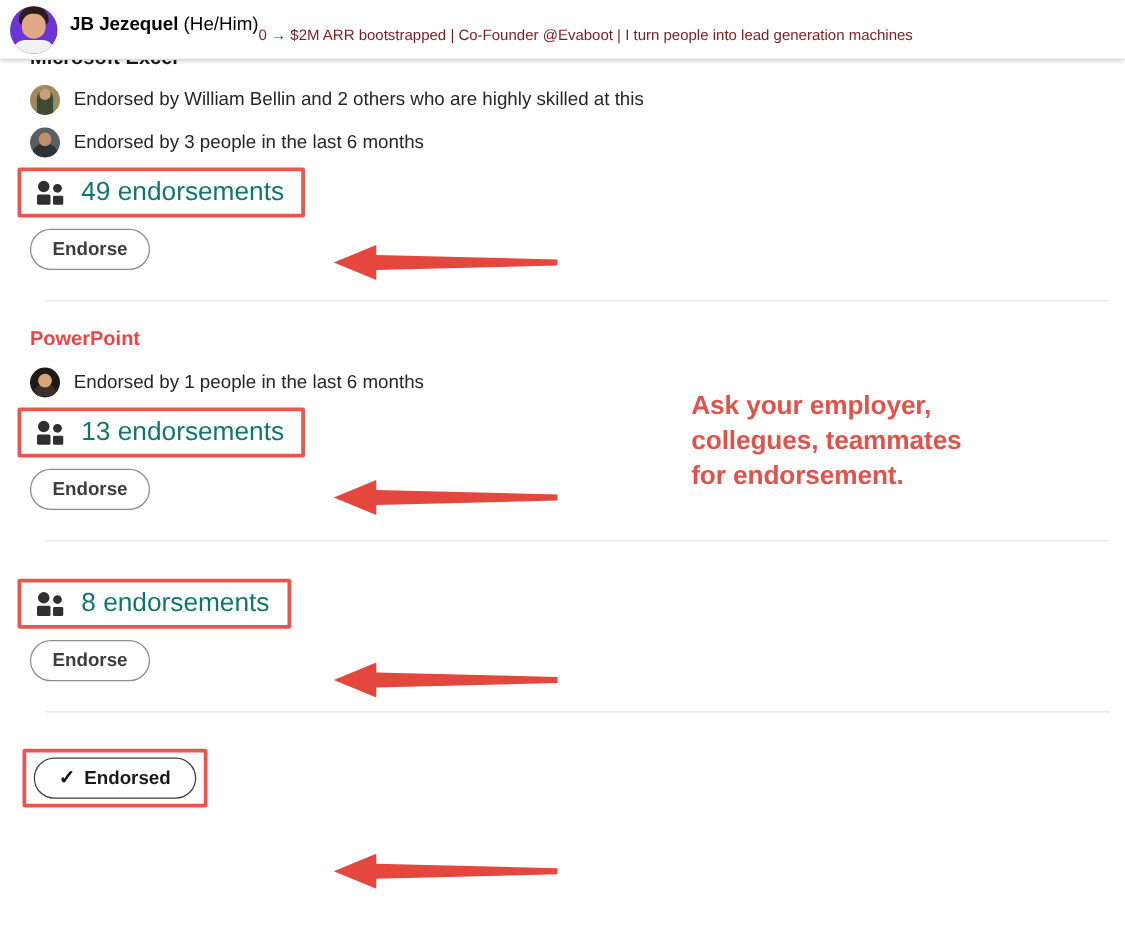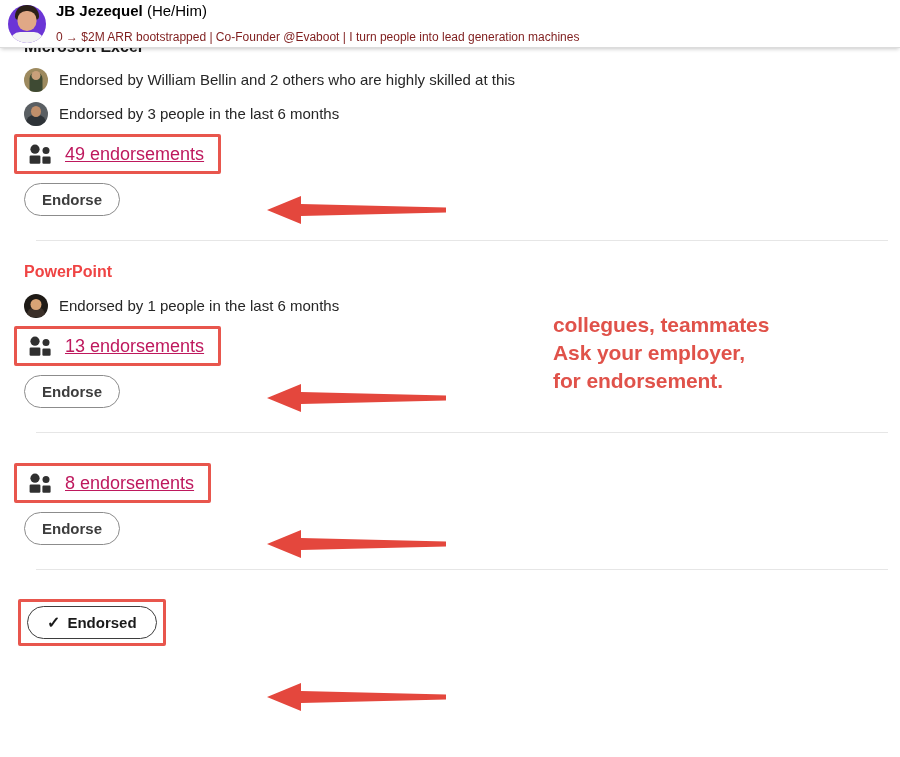--- a/index.html
+++ b/index.html
@@ -62,21 +62,21 @@
   }
   .avatar-ring .shirt {
     position: absolute;
     left: 50%; bottom: 0;
     transform: translateX(-50%);
     width: 34px; height: 11px;
     background: #f2f2f2;
     border-radius: 10px 10px 0 0;
   }
 
-  .profile-text { display: flex; flex-direction: column; justify-content: center; }
+  .profile-text { display: flex; flex-direction: row; justify-content: center; }
   .profile-name-line {
     font-size: 15px;
     line-height: 18px;
     color: #000000;
     white-space: nowrap;
   }
   .profile-name-line .pname { font-weight: bold; }
   .profile-name-line .pronouns { font-weight: normal; }
   .profile-tagline {
     font-size: 12px;
@@ -194,24 +194,23 @@
     display: inline-flex;
     align-items: center;
     gap: 12px;
     padding: 7px 14px 7px 10px;
   }
   .count-row.boxed {
     border: 3px solid #e8564d;
     border-radius: 2px;
   }
   .count-text {
-    font-size: 18px;
-    color: #be185d;
+    font-size: 21px;
+    color: #0f766e;
     line-height: 20px;
-    text-decoration: underline;
   }
   .people-icon { width: 26px; height: 20px; flex: 0 0 26px; display: block; }
 
   
   .endorse-btn {
     display: inline-flex;
     align-items: center;
     justify-content: center;
     gap: 7px;
     height: 33px;
@@ -365,22 +364,22 @@
           <span class="check">✓</span>
           <span>Endorsed</span>
         </button>
       </span>
     </div>
   </div>
 
 </div>
 
 <div class="annotation">
+  <div>Ask your employer,</div>
   <div>collegues, teammates</div>
-  <div>Ask your employer,</div>
   <div>for endorsement.</div>
 </div>
 
 <svg class="arrow" style="left:265px; top:193px;" width="182" height="34" viewBox="0 0 182 34">
   <path d="M2 17 L36 3 L36 11 L181 14.6 L181 19.4 L36 23 L36 31 Z" fill="#e4473d"></path>
 </svg>
 
 <svg class="arrow" style="left:265px; top:381px;" width="182" height="34" viewBox="0 0 182 34">
   <path d="M2 17 L36 3 L36 11 L181 14.6 L181 19.4 L36 23 L36 31 Z" fill="#e4473d"></path>
 </svg>

